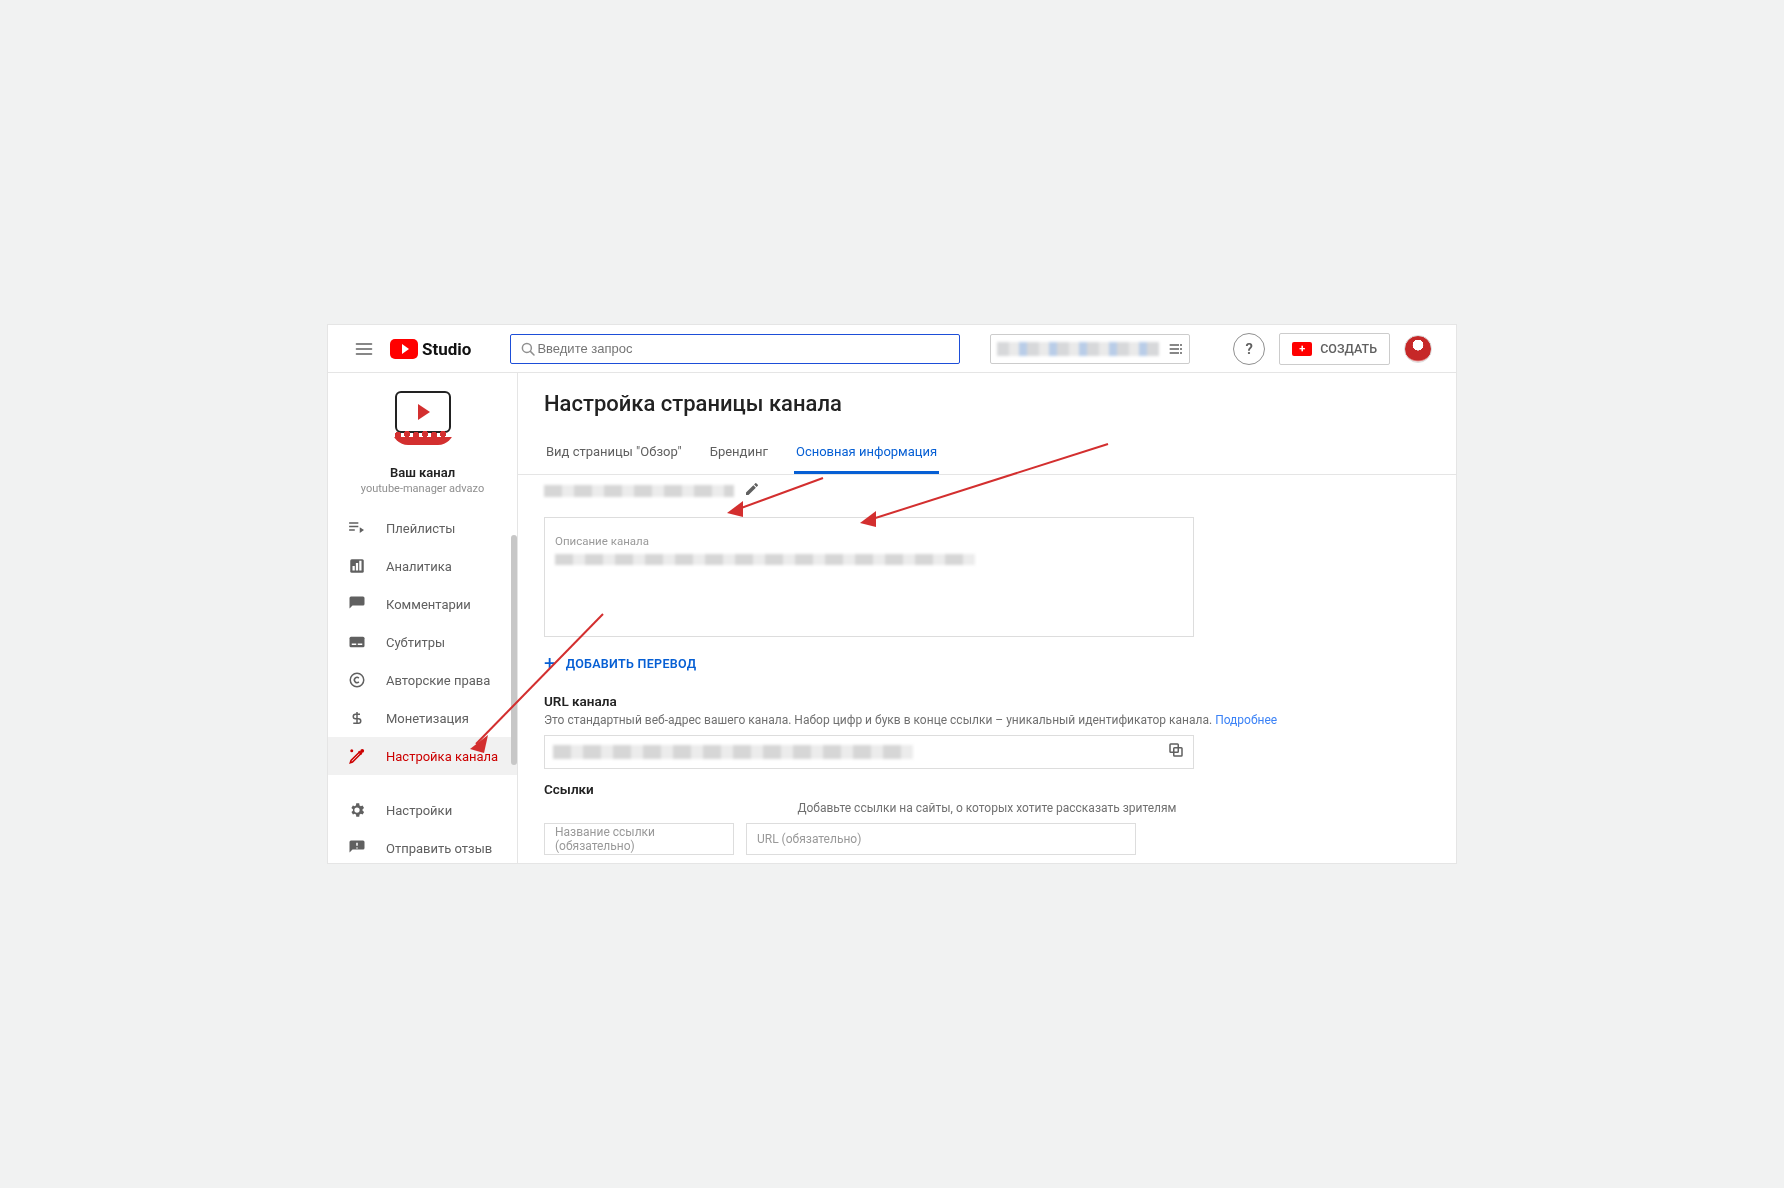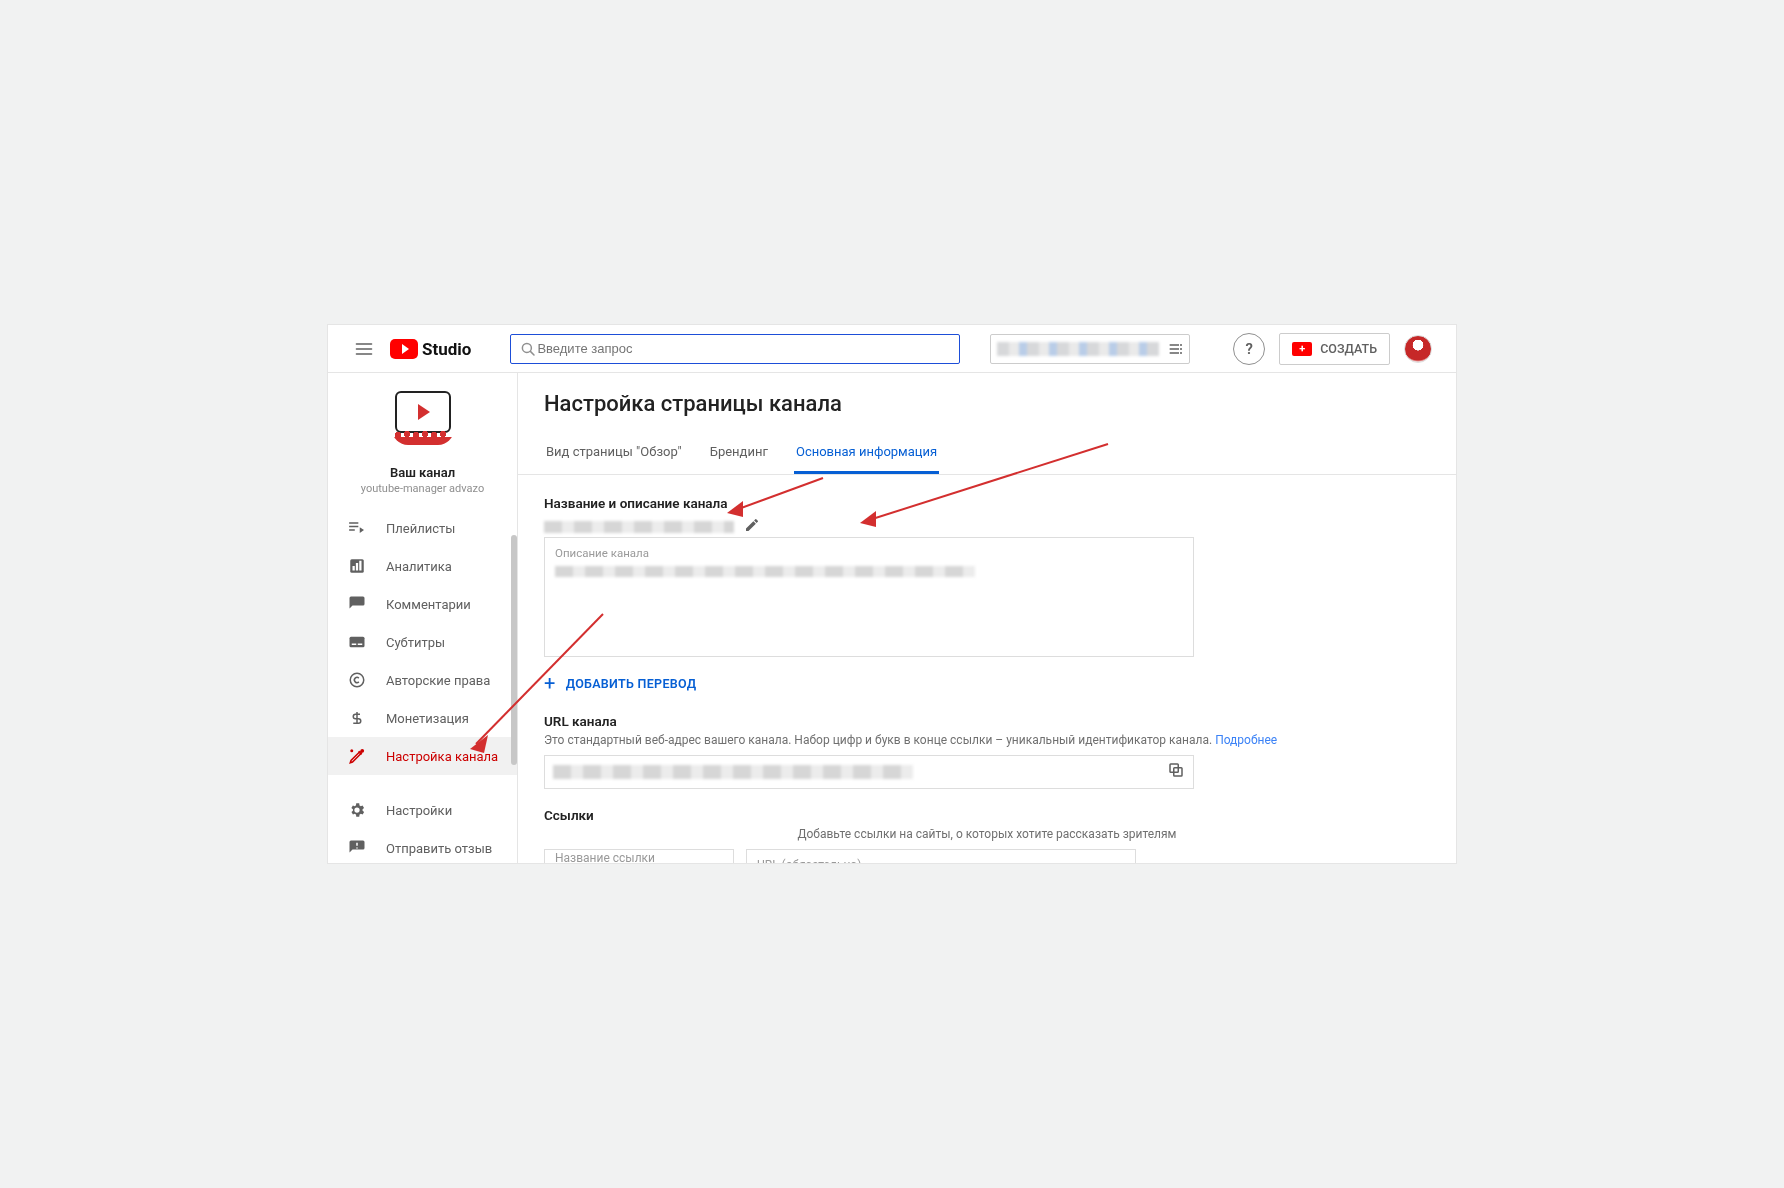--- a/index.html
+++ b/index.html
@@ -257,24 +257,25 @@
     display:flex; align-items:center; gap:10px; margin-top:6px;
   }
   .blur-line {
     height:12px;
     background: repeating-linear-gradient(90deg,#d6d6d6 0 18px,#ececec 18px 30px);
     filter: blur(1.5px);
   }
   .name-blur { width:190px; }
   .edit-pencil { color:#606060; cursor:pointer;}
   .desc-box {
+    margin-top:16px;
     border:1px solid #ddd;
     width: 650px;
     height: 120px;
-    padding:8px 10px;
+    padding:16px 10px;
   }
   .desc-label { font-size:11.5px; color:#9a9a9a; }
   .desc-blur { width:420px; margin-top:6px; height:11px;}
   .add-trans {
     display:flex; align-items:center; gap:10px;
     color:#065fd4; font-size:12.5px; font-weight:600; letter-spacing:.3px;
     margin-top:16px; cursor:pointer;
   }
   .add-trans .plus { font-size:20px; line-height:1; font-weight:400;}
 
@@ -456,21 +457,20 @@
       <div class="page-title">Настройка страницы канала</div>
 
       <div class="tabs-row">
         <div class="tabs">
           <div class="tab">Вид страницы "Обзор"</div>
           <div class="tab">Брендинг</div>
           <div class="tab active">Основная информация</div>
         </div>
       </div>
 
-      <div class="sect-title">Название и описание канала</div>
       <div class="name-row">
         <div class="blur-line name-blur"></div>
         <span class="edit-pencil">
           <svg width="16" height="16" viewBox="0 0 24 24" fill="currentColor">
               <path d="M3 17.25V21h3.75L17.81 9.94l-3.75-3.75L3 17.25zM20.71 7.04a1 1 0 0 0 0-1.41l-2.34-2.34a1 1 0 0 0-1.41 0l-1.83 1.83 3.75 3.75 1.83-1.83z"></path>
             </svg>
         </span>
       </div>
       <div class="desc-box">
         <div class="desc-label">Описание канала</div>
@@ -489,21 +489,21 @@
       <div class="url-box">
         <div class="blur-line url-blur"></div>
         <span class="copy-btn">
           <svg width="18" height="18" viewBox="0 0 24 24" fill="none" stroke="currentColor" stroke-width="2">
               <rect x="9" y="9" width="11" height="11" rx="1"></rect>
               <rect x="4" y="4" width="11" height="11" rx="1"></rect>
             </svg>
         </span>
       </div>
 
-      <div class="sect-title" style="margin-top:18px">Ссылки</div>
+      <div class="sect-title" style="margin-top:12px">Ссылки</div>
       <div class="links-help">Добавьте ссылки на сайты, о которых хотите рассказать зрителям</div>
       <div class="link-inputs">
         <div class="link-input name">Название ссылки (обязательно)</div>
         <div class="link-input url">URL (обязательно)</div>
       </div>
 
       <svg class="annot arrow" style="left:340px; top:66px;" width="260" height="100">
         <path d="M250 5 L8 82"></path>
         <polygon class="head" points="2,84 18,72 18,88"></polygon>
       </svg>

